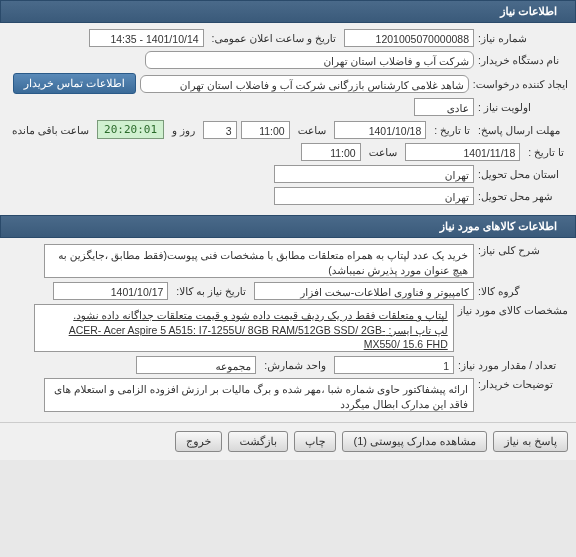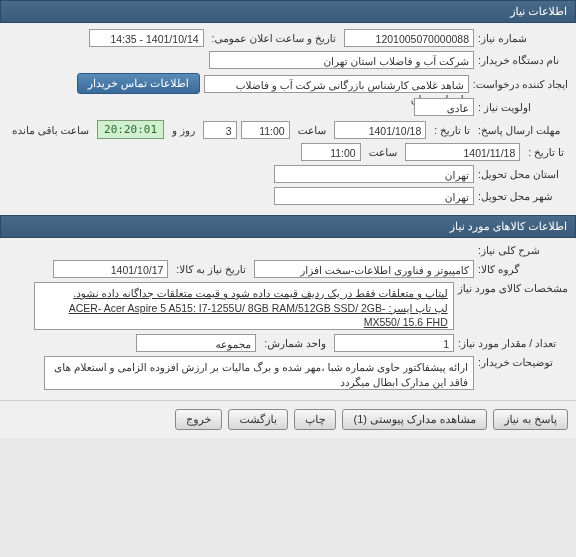--- a/index.html
+++ b/index.html
@@ -8,22 +8,22 @@
       font-size: 11px;
       background: #e8e8e8;
       direction: rtl;
       width: 576px;
       height: 557px;
       overflow: hidden;
     }
     .section-header {
       background: linear-gradient(to bottom, #4a6a8a, #3a5a7a);
       color: #fff;
-      padding: 4px 8px;
-      font-weight: normal;
+      padding: 4px 18px;
+      font-weight: bold;
       border: 1px solid #2a4a6a;
     }
     .form-area {
       background: #f0f0f0;
       padding: 6px 8px;
     }
     .row {
       display: flex;
       align-items: center;
       margin-bottom: 4px;
@@ -46,21 +46,21 @@
       background: #fff;
       border: 1px solid #999;
       padding: 2px 4px;
       font-size: 10.5px;
       color: #333;
       height: 18px;
       line-height: 14px;
     }
     .field-w1 { width: 130px; }
     .field-w2 { width: 200px; }
-    .field-w3 { width: 265px; }
+    .field-w3 { width: 329px; border-radius: 6px; }
     .field-sm { width: 60px; }
     .field-xs { width: 40px; }
     .field-date { width: 115px; }
     .textarea-field {
       background: #fff;
       border: 1px solid #999;
       padding: 3px 5px;
       font-size: 10.5px;
       color: #333;
       line-height: 1.4;
@@ -166,20 +166,21 @@
   </div>
 </div>
 
 <div class="section-header">
   <span>اطلاعات کالاهای مورد نیاز</span>
 </div>
 <div class="form-area">
 
   <div class="row align-top">
     <span class="label">شرح کلی نیاز:</span>
+    <div class="textarea-field" style="width:430px; height:34px;">خرید یک عدد لپتاپ به همراه متعلقات مطابق با مشخصات فنی پیوست(فقط مطابق ،جایگزین به هیچ عنوان مورد پذیرش نمیباشد)</div>
   </div>
 
   <div class="row">
     <span class="label">گروه کالا:</span>
     <span class="field" style="width:220px;">کامپیوتر و فناوری اطلاعات-سخت افزار</span>
     <span class="label-inline">تاریخ نیاز به کالا:</span>
     <span class="field field-date">1401/10/17</span>
   </div>
 
   <div class="row align-top">

